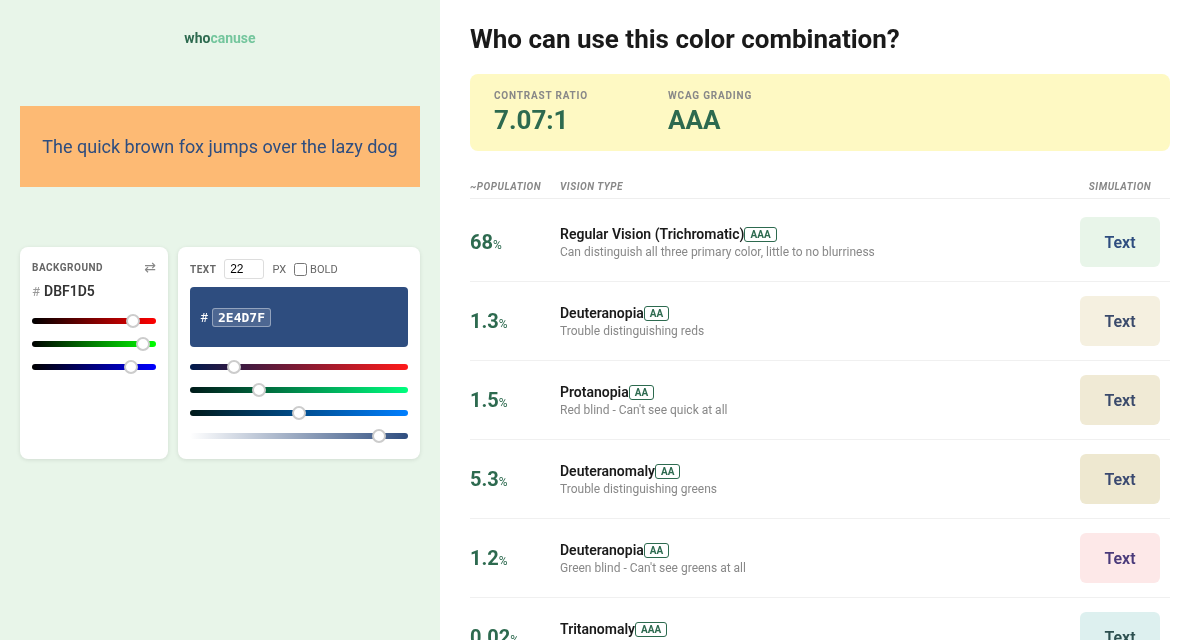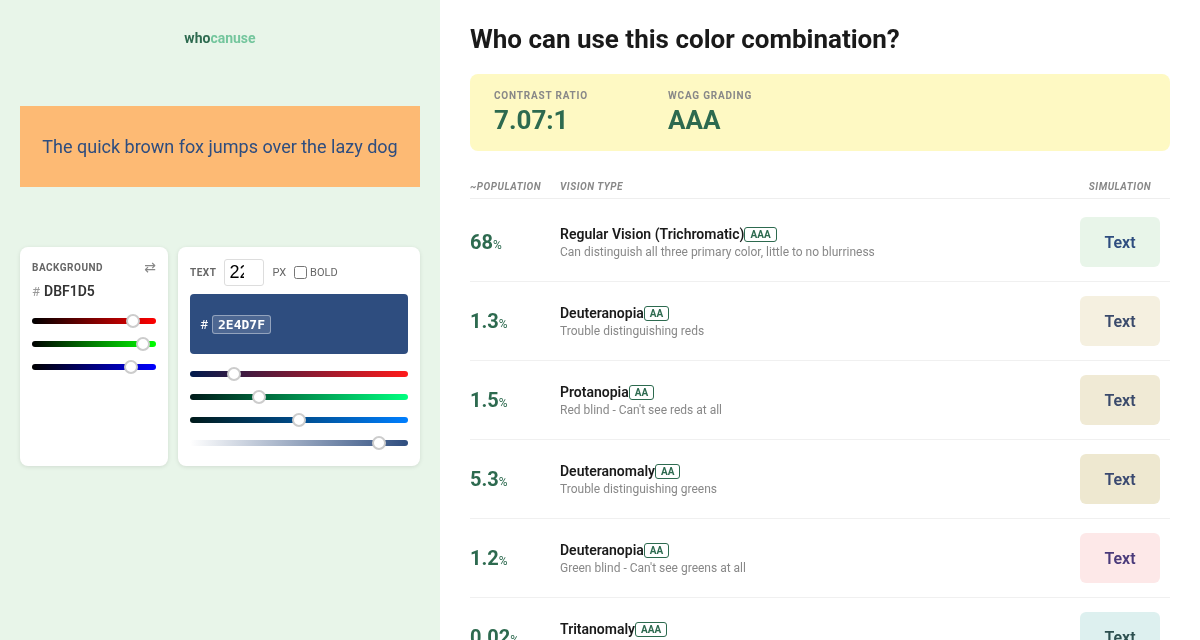--- a/index.html
+++ b/index.html
@@ -126,21 +126,21 @@
     .text-control-header {
       display: flex;
       align-items: center;
       gap: 8px;
       margin-bottom: 8px;
     }
     .size-input {
       border: 1px solid #ddd;
       border-radius: 3px;
       padding: 2px 4px;
-      font-size: 18px;
+      font-size: 12px;
       width: 40px;
       text-align: center;
     }
     .unit-label {
       font-size: 11px;
       color: #666;
     }
     .bold-check {
       display: flex;
       align-items: center;
@@ -417,21 +417,21 @@
   </div>
       <div class="vision-row">
     <div class="population-pct">
       1.5<span class="pct-sign">%</span>
     </div>
     <div class="vision-info">
       <div class="vision-name">
         <span>Protanopia</span>
         <span class="grade-badge grade-aa">AA</span>
       </div>
-      <div class="vision-desc">Red blind - Can't see reds at all</div>
+      <div class="vision-desc">Red blind - Can't see quick at all</div>
     </div>
     <div class="simulation-cell">
       <div class="sim-box" style="background:#f0ead5; color:#3a4a6b;">
         <span>Text</span>
       </div>
     </div>
   </div>
       <div class="vision-row">
     <div class="population-pct">
       5.3<span class="pct-sign">%</span>

